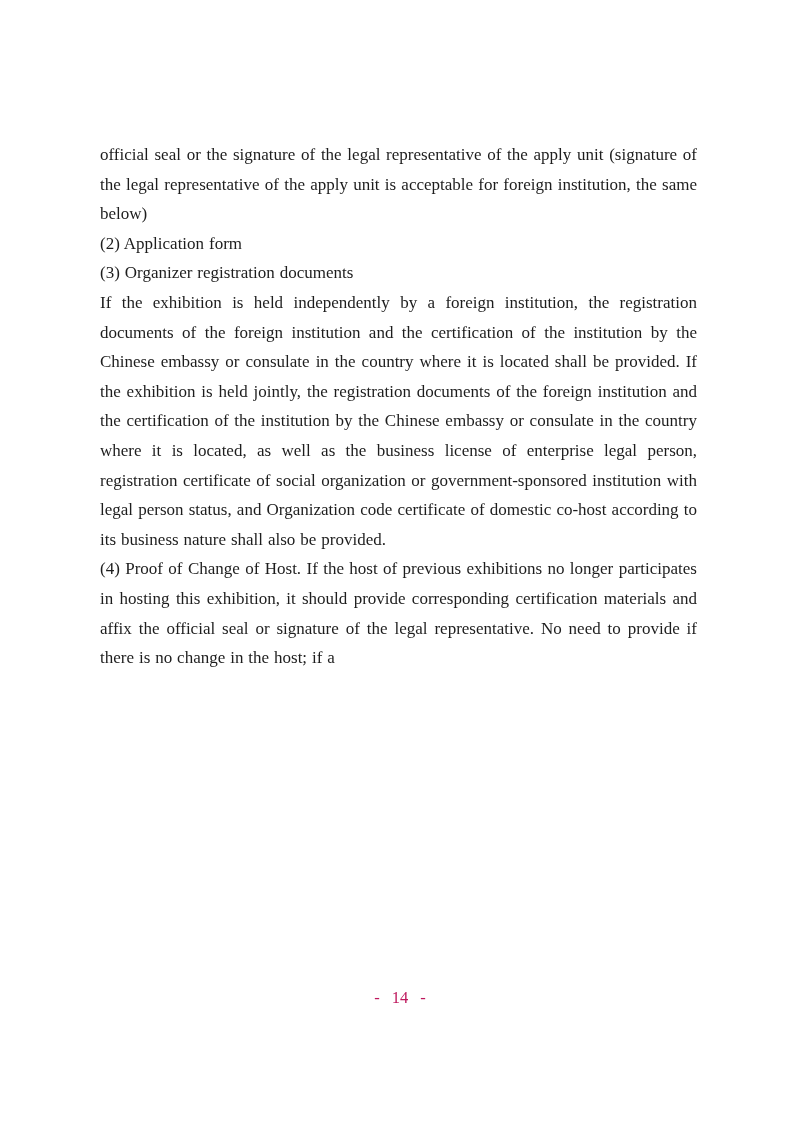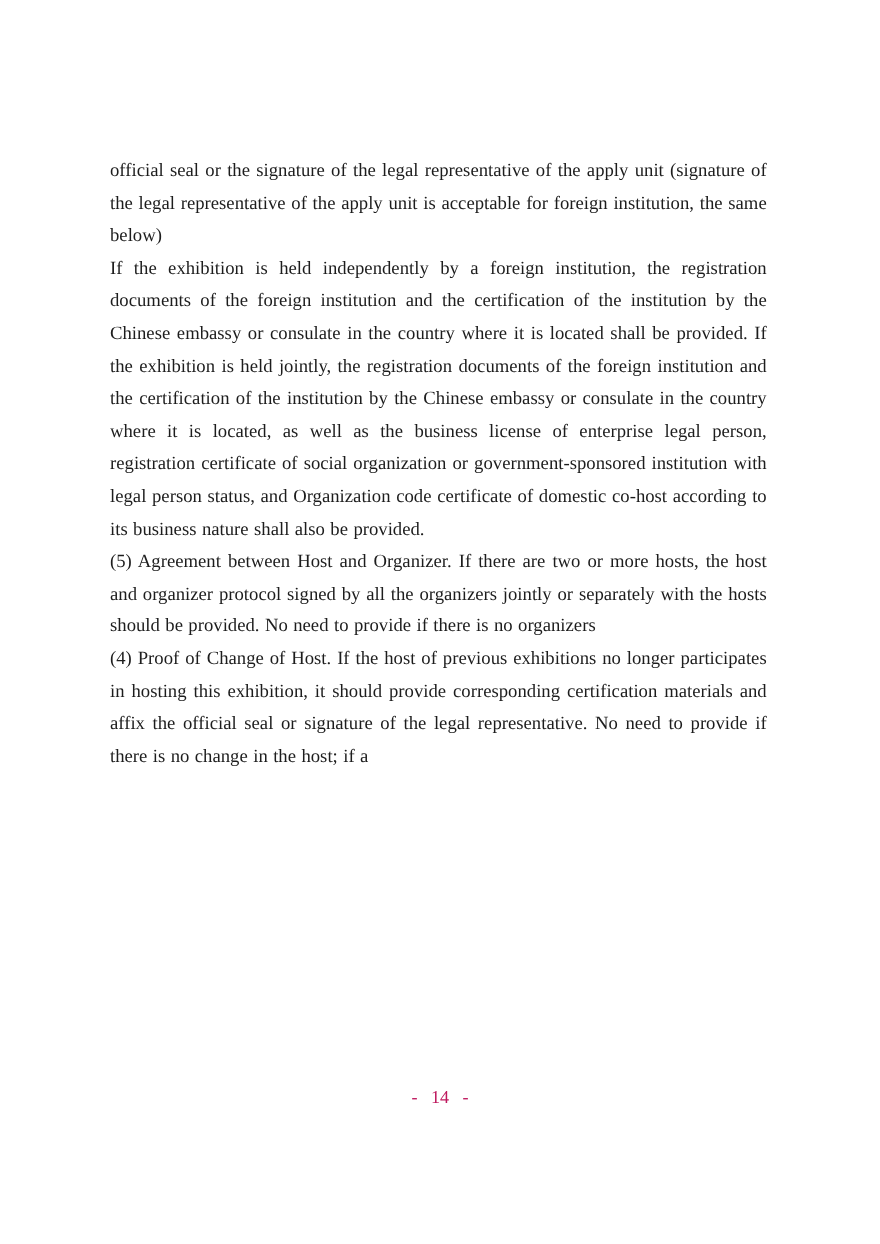--- a/index.html
+++ b/index.html
@@ -40,18 +40,19 @@
     font-size: 16.5px;
     word-spacing: 8px;
   }
 </style>
 </head>
 <body>
 
 <div class="page">
   <div class="content">
     <p>official seal or the signature of the legal representative of the apply unit (signature of the legal representative of the apply unit is acceptable for foreign institution, the same below)</p>
+    <p>(2) Application form</p>
+    <p>(3) Organizer registration documents</p>
     <p>If the exhibition is held independently by a foreign institution, the registration documents of the foreign institution and the certification of the institution by the Chinese embassy or consulate in the country where it is located shall be provided. If the exhibition is held jointly, the registration documents of the foreign institution and the certification of the institution by the Chinese embassy or consulate in the country where it is located, as well as the business license of enterprise legal person, registration certificate of social organization or government-sponsored institution with legal person status, and Organization code certificate of domestic co-host according to its business nature shall also be provided.</p>
-    <p>(5) Agreement between Host and Organizer. If there are two or more hosts, the host and organizer protocol signed by all the organizers jointly or separately with the hosts should be provided. No need to provide if there is no organizers</p>
     <p>(4) Proof of Change of Host. If the host of previous exhibitions no longer participates in hosting this exhibition, it should provide corresponding certification materials and affix the official seal or signature of the legal representative. No need to provide if there is no change in the host; if a</p>
   </div>
   <div class="footer">- 14 -</div>
 </div>
 
 </body></html>

